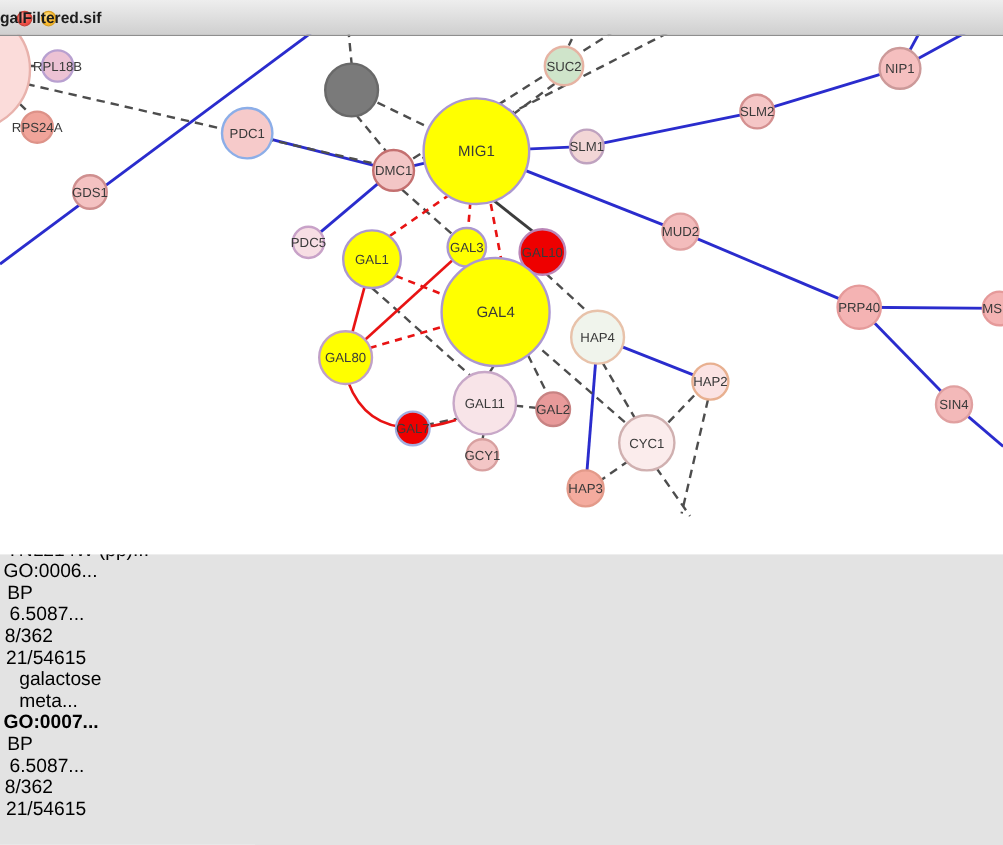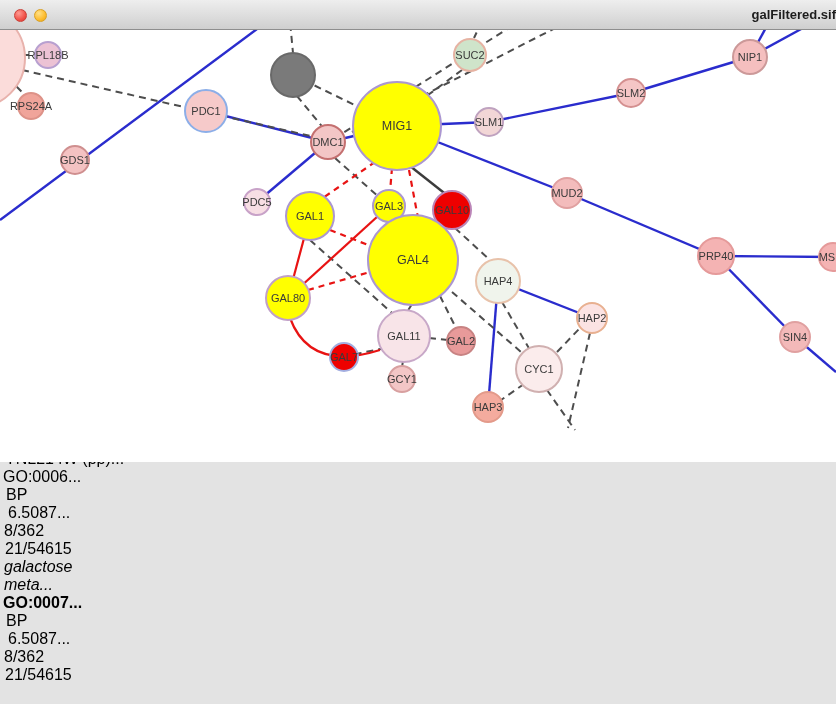--- a/index.html
+++ b/index.html
@@ -11,21 +11,21 @@
   }
   
   #network-window{position:absolute;left:0;top:0;width:836px;height:462px;background:#fff;}
   #net-titlebar{
     position:absolute;left:0;top:0;width:836px;height:30px;
     background:linear-gradient(#eeeeee,#cfcfcf);
     border-bottom:1px solid #8e8e8e;box-sizing:border-box;
   }
   #net-title{
     position:absolute;left:0;right:0;top:0;height:30px;line-height:30px;
-    text-align:right;font-size:13px;font-weight:bold;color:#1d1d1d;
+    text-align:left;font-size:13px;font-weight:bold;color:#1d1d1d;
   }
   .tl{position:absolute;top:8.5px;width:13px;height:13px;border-radius:50%;box-sizing:border-box;}
   #tl-close {left:14px;background:radial-gradient(circle at 35% 30%,#ff9a92,#f1534a 60%,#d8372e);border:1px solid #ca4038;}
   #tl-min   {left:34px;background:radial-gradient(circle at 35% 30%,#ffe087,#fdbc2e 60%,#e5a31a);border:1px solid #d9a022;}
   #tl-zoom  {left:54px;background:radial-gradient(circle at 35% 30%,#8ce89a,#2bc03e 60%,#1da330;}border:1px solid #24a334;}
   #net-canvas{position:absolute;left:0;top:30px;width:836px;height:432px;background:#ffffff;overflow:hidden;}
   #net-svg{position:absolute;left:0;top:0;}
   .cv-border{position:absolute;pointer-events:none;}
   #cvb-left{left:0;top:0;width:2px;height:432px;background:#6f8fd0;}
   #cvb-right{right:0;top:0;width:4px;height:432px;background:#26436b;}
@@ -236,21 +236,21 @@
           <div class="tcell" style="left: 213px; width: 70px; padding-left: 5px;">10/54615</div>
           <div class="tcell" style="left: 283px; width: 97px; padding-left: 4px;">protein import i...</div>
           <div class="tcell" style="left: 380px; width: 443px; padding-left: 5px;">YDR244W (pp) YDR142C, YDR142C (pp) YGL153W, YNL214W (pp)...</div>
         </div>
         <div class="trow" style="top: 32.4px;">
           <div class="tcell" style="left: 0px; width: 72px; padding-left: 3px;">GO:0006...</div>
           <div class="tcell" style="left: 72px; width: 33px; padding-left: 6px;">BP</div>
           <div class="tcell" style="left: 105px; width: 56px; padding-left: 8px;">6.5087...</div>
           <div class="tcell" style="left: 161px; width: 52px; padding-left: 4px;">8/362</div>
           <div class="tcell" style="left: 213px; width: 70px; padding-left: 5px;">21/54615</div>
-          <div class="tcell" style="left: 283px; width: 97px; padding-left: 4px; font-style: italic;">galactose meta...</div>
+          <div class="tcell" style="left: 283px; width: 97px; padding-left: 16px;">galactose meta...</div>
         </div>
         <div class="trow" style="top: 48.6px;">
           <div class="tcell" style="left: 0px; width: 72px; padding-left: 3px; font-weight: bold;">GO:0007...</div>
           <div class="tcell" style="left: 72px; width: 33px; padding-left: 6px;">BP</div>
           <div class="tcell" style="left: 105px; width: 56px; padding-left: 8px;">6.5087...</div>
           <div class="tcell" style="left: 161px; width: 52px; padding-left: 4px;">8/362</div>
           <div class="tcell" style="left: 213px; width: 70px; padding-left: 5px;">21/54615</div>
         </div>
       </div>
     <div id="noa-scrollbar">

